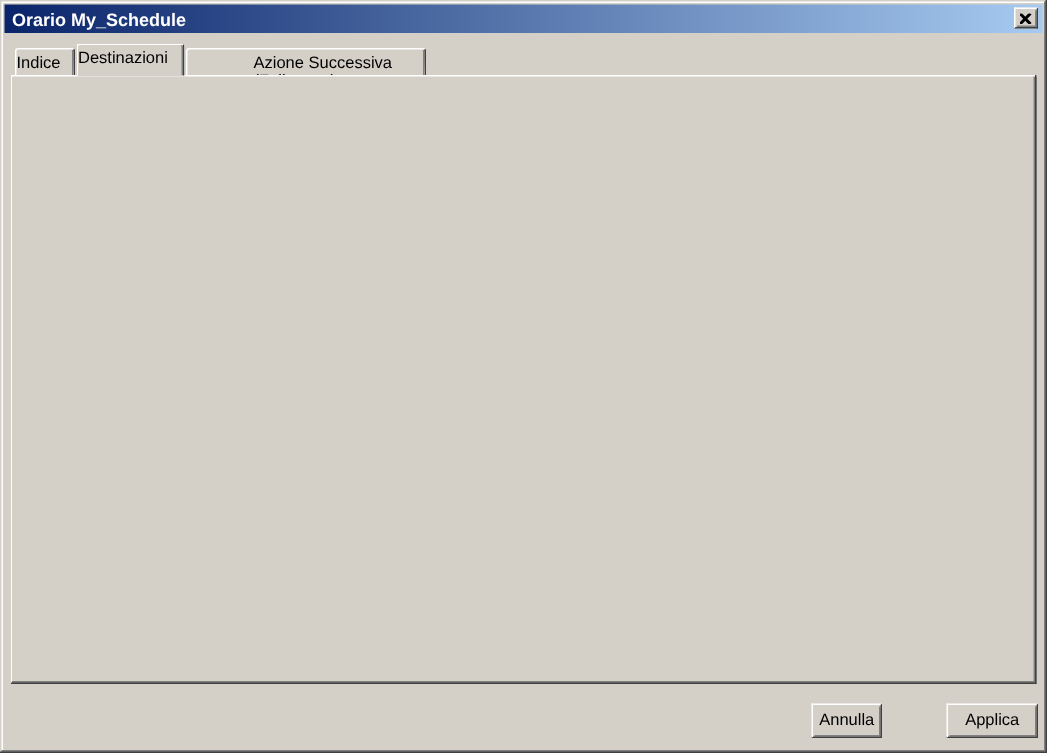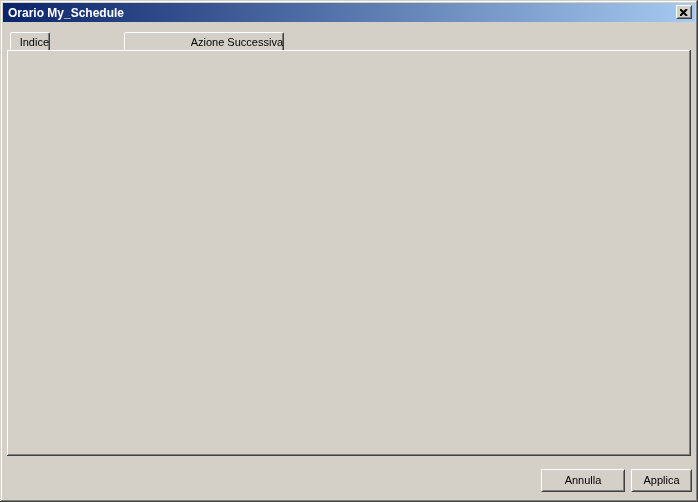--- a/index.html
+++ b/index.html
@@ -19,21 +19,21 @@
   .title { color:#fff; font-weight:bold; font-size:12px; }
   .closebtn {
     position:absolute; right:3px; top:2px; width:16px; height:14px;
     background:#d4d0c8; display:flex; align-items:center; justify-content:center;
     border:1px solid; border-color:#fff #404040 #404040 #fff;
     box-shadow: inset 1px 1px 0 #d4d0c8, inset -1px -1px 0 #808080;
   }
 
   
   .tab {
-    position:absolute; background:#d4d0c8; text-align:right;
+    position:absolute; background:#d4d0c8; text-align:left;
     border:1px solid; border-color:#fff #404040 transparent #fff;
     border-top-left-radius:2px; border-top-right-radius:2px;
     box-shadow: inset -1px 0 0 #808080;
     padding-top:3px; height:19px; top:32px; z-index:1;
   }
   .tab.active { top:29px; height:22px; z-index:3; font-weight:normal; }
   .tab-indice { left:10px; width:40px; }
   .tab-dest   { left:51px; width:72px; }
   .tab-azione { left:124px; width:160px;padding-left:44px; }
 
@@ -136,20 +136,21 @@
     <span class="title">Orario My_Schedule</span>
     <div class="closebtn">
       <svg width="8" height="7" viewBox="0 0 8 7">
         <line x1="0" y1="0" x2="7" y2="7" stroke="#000" stroke-width="2"></line>
         <line x1="7" y1="0" x2="0" y2="7" stroke="#000" stroke-width="2"></line>
       </svg>
     </div>
   </div>
 
   <div class="tab tab-indice">Indice</div>
+  <div class="tab tab-dest active">Destinazioni</div>
   <div class="tab tab-azione">Azione Successiva (Follow-up)</div>
 
   <div class="tabpage"></div>
 
   <div class="lbl rlbl" style="left:10px;top:65px;width:100px;">ID</div>
   <div class="field sunken" style="left:119px;top:65px;width:104px;">My_Schedule</div>
 
   <div class="lbl rlbl" style="left:10px;top:91px;width:100px;">Periodo di tempo</div>
   <div class="field sunken disabled" style="left:119px;top:91px;width:56px;">1</div>
   <div class="spin dis" style="left:180px;top:91px;">
@@ -313,16 +314,16 @@
         </div>
     </div>
   </div>
 
   <div class="btn" style="left:258px;top:428px;width:76px;">Elimina</div>
   <div class="btn default" style="left:343px;top:428px;width:76px;">Modifica</div>
   <div class="btn" style="left:428px;top:428px;width:77px;">Su</div>
   <div class="btn" style="left:513px;top:428px;width:79px;">Giù</div>
   <div class="btn" style="left:600px;top:428px;width:76px;">Azioni...</div>
 
-  <div class="btn" style="left:541px;top:469px;width:84px;">Annulla</div>
+  <div class="btn" style="left:541px;top:469px;width:47px;">Annulla</div>
   <div class="btn" style="left:631px;top:469px;width:61px;">Applica</div>
 
 </div>
 
 </body></html>

